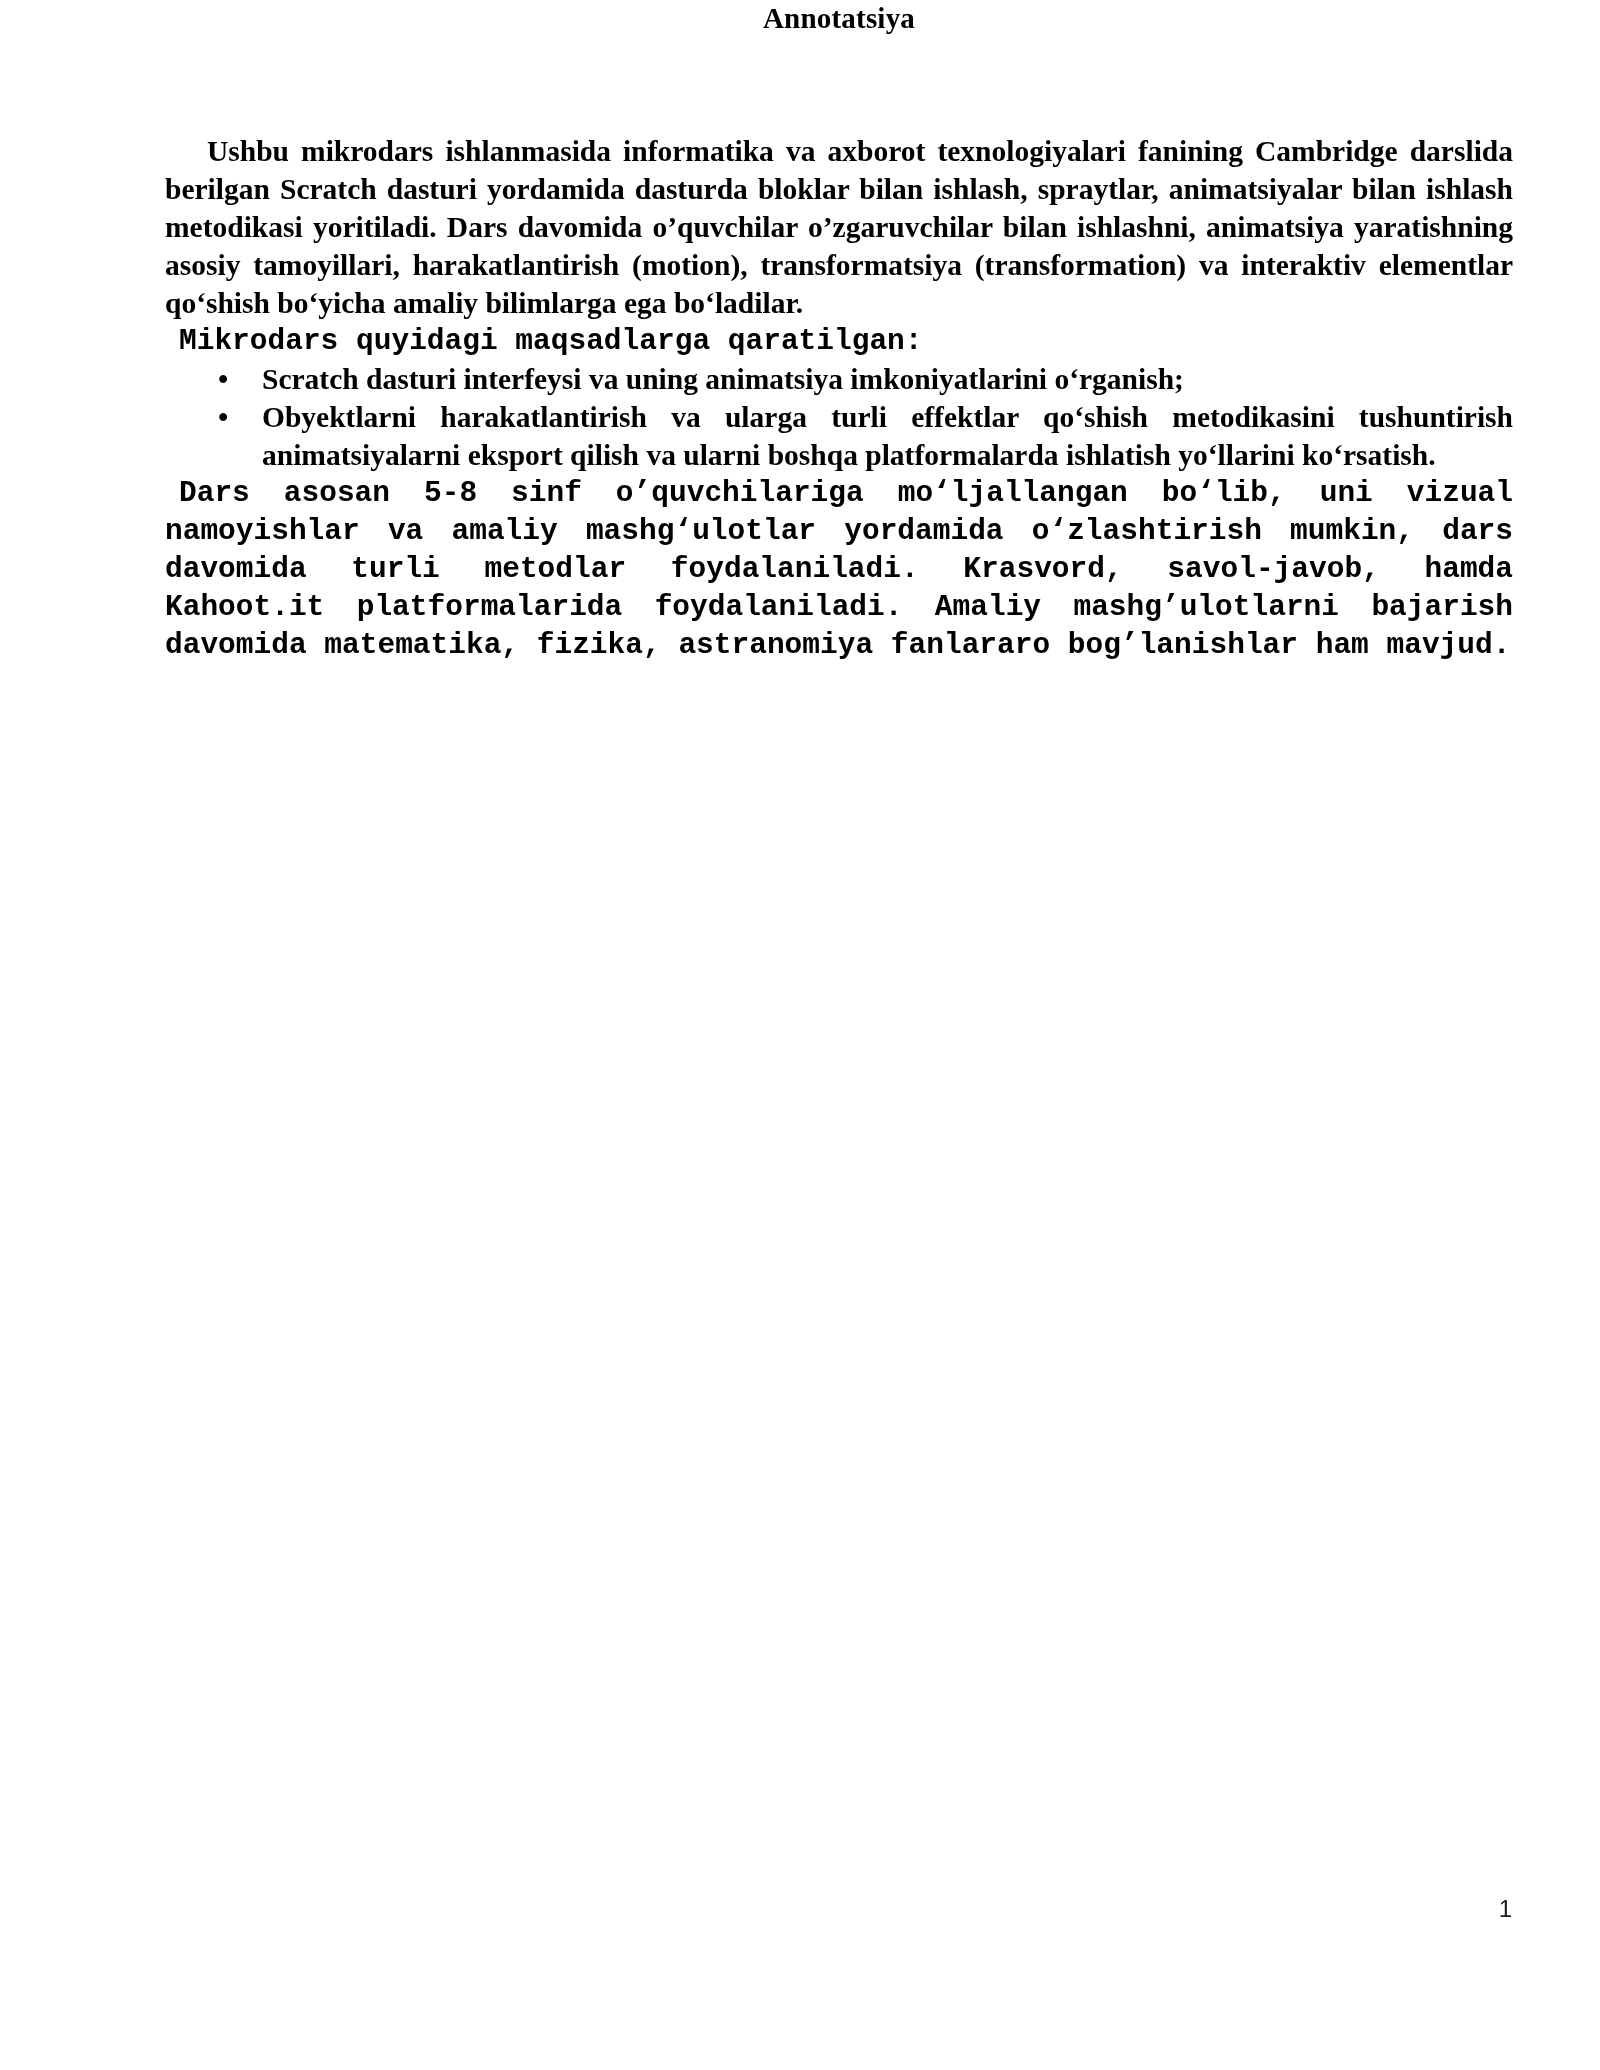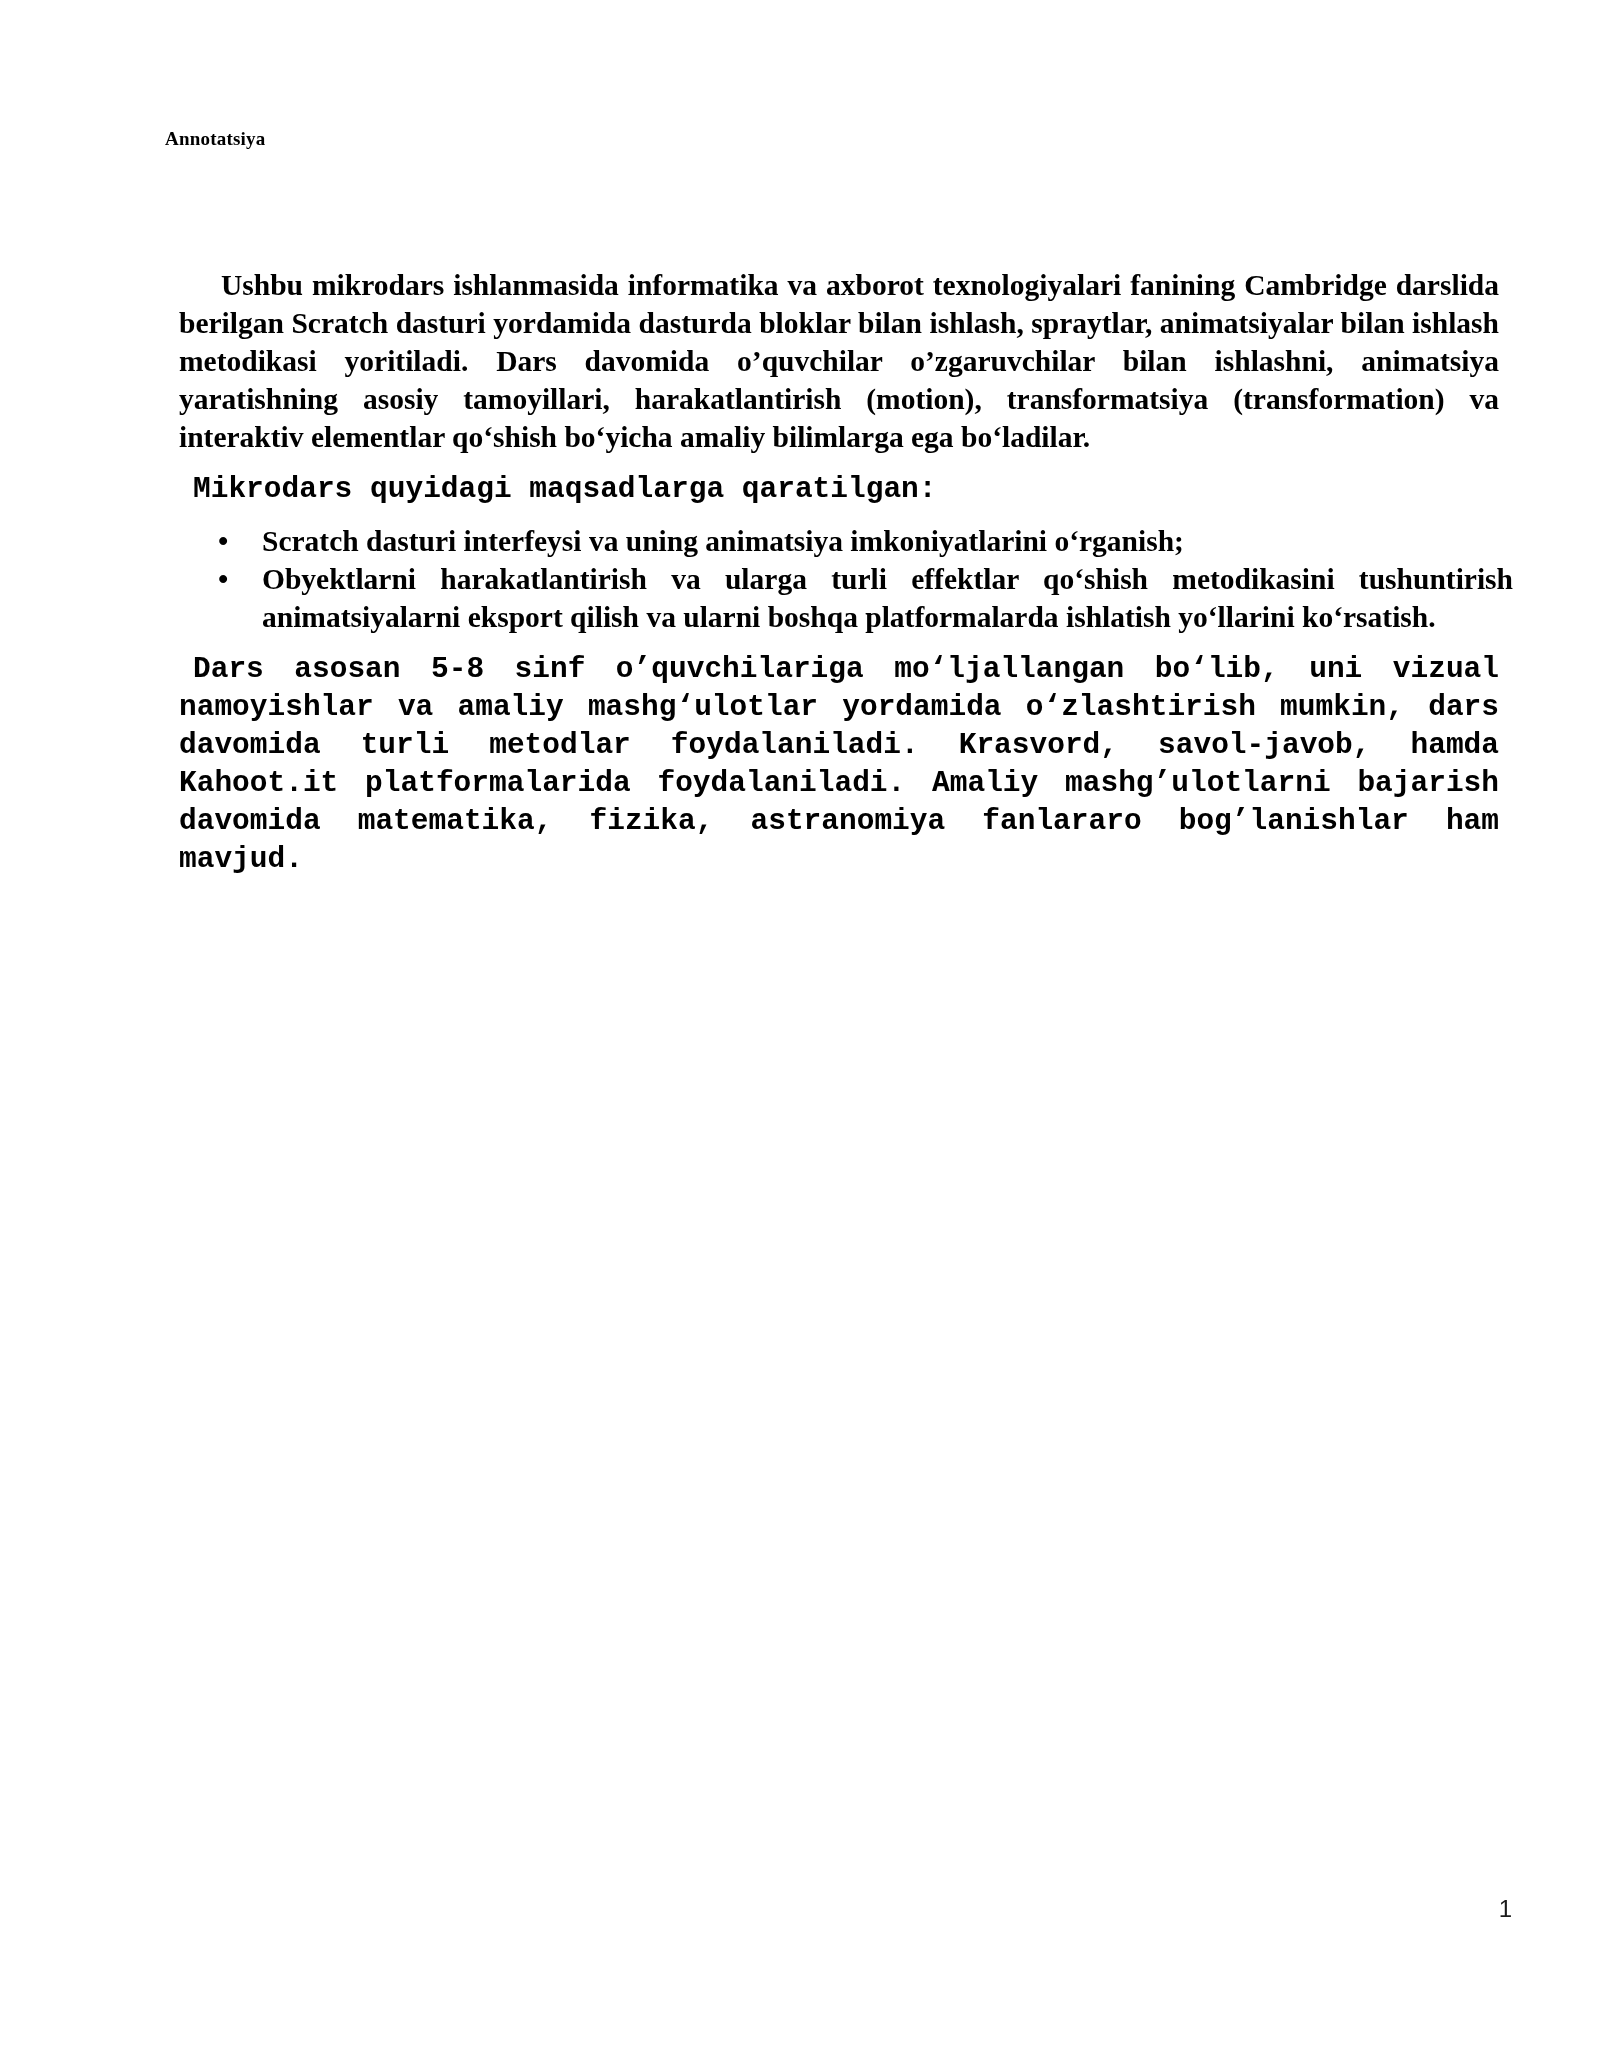--- a/index.html
+++ b/index.html
@@ -16,32 +16,32 @@
     font-family: "Liberation Serif", "DejaVu Serif", serif;
     color: #000000;
   }
   .content {
     position: absolute;
     left: 165px;
     top: 0;
     width: 1348px;
   }
   .doc-title {
+    text-align: center;
     font-weight: bold;
-    font-size: 19px;
+    font-size: 29px;
     line-height: 37px;
     margin: 0;
-    padding-top: 120px;
     letter-spacing: 0.2px;
   }
   .spacer-after-title {
     height: 95px;
   }
   p.body-par {
-    margin: 14px;
+    margin: 0;
     font-weight: bold;
     font-size: 29.5px;
     line-height: 38px;
     text-align: justify;
     text-justify: inter-word;
     hyphens: none;
   }
   p.indent-first {
     text-indent: 42px;
   }

